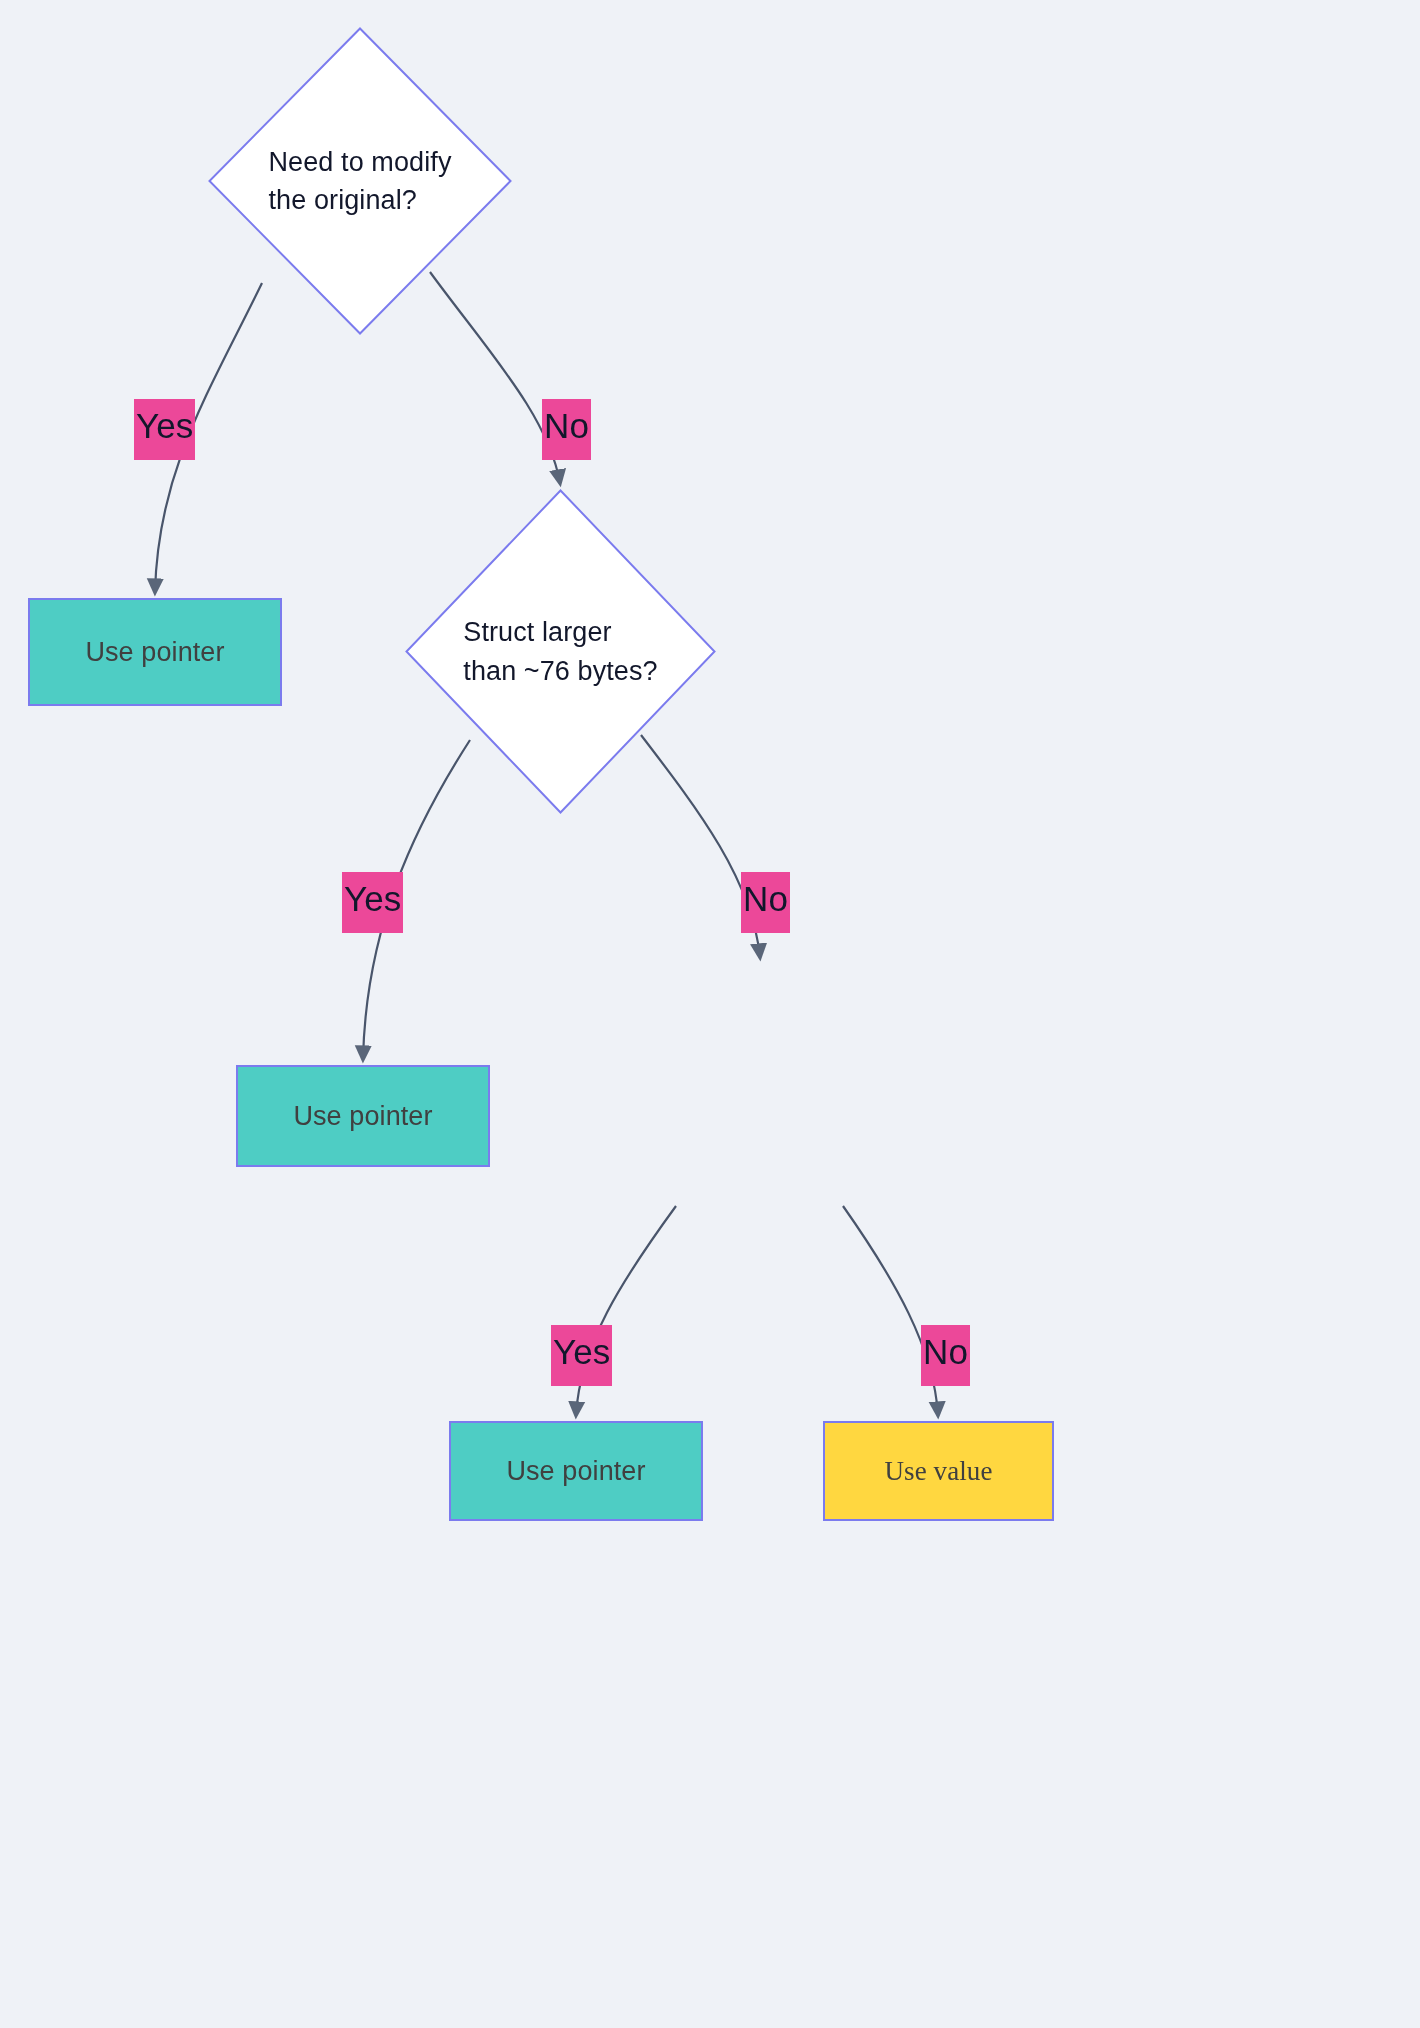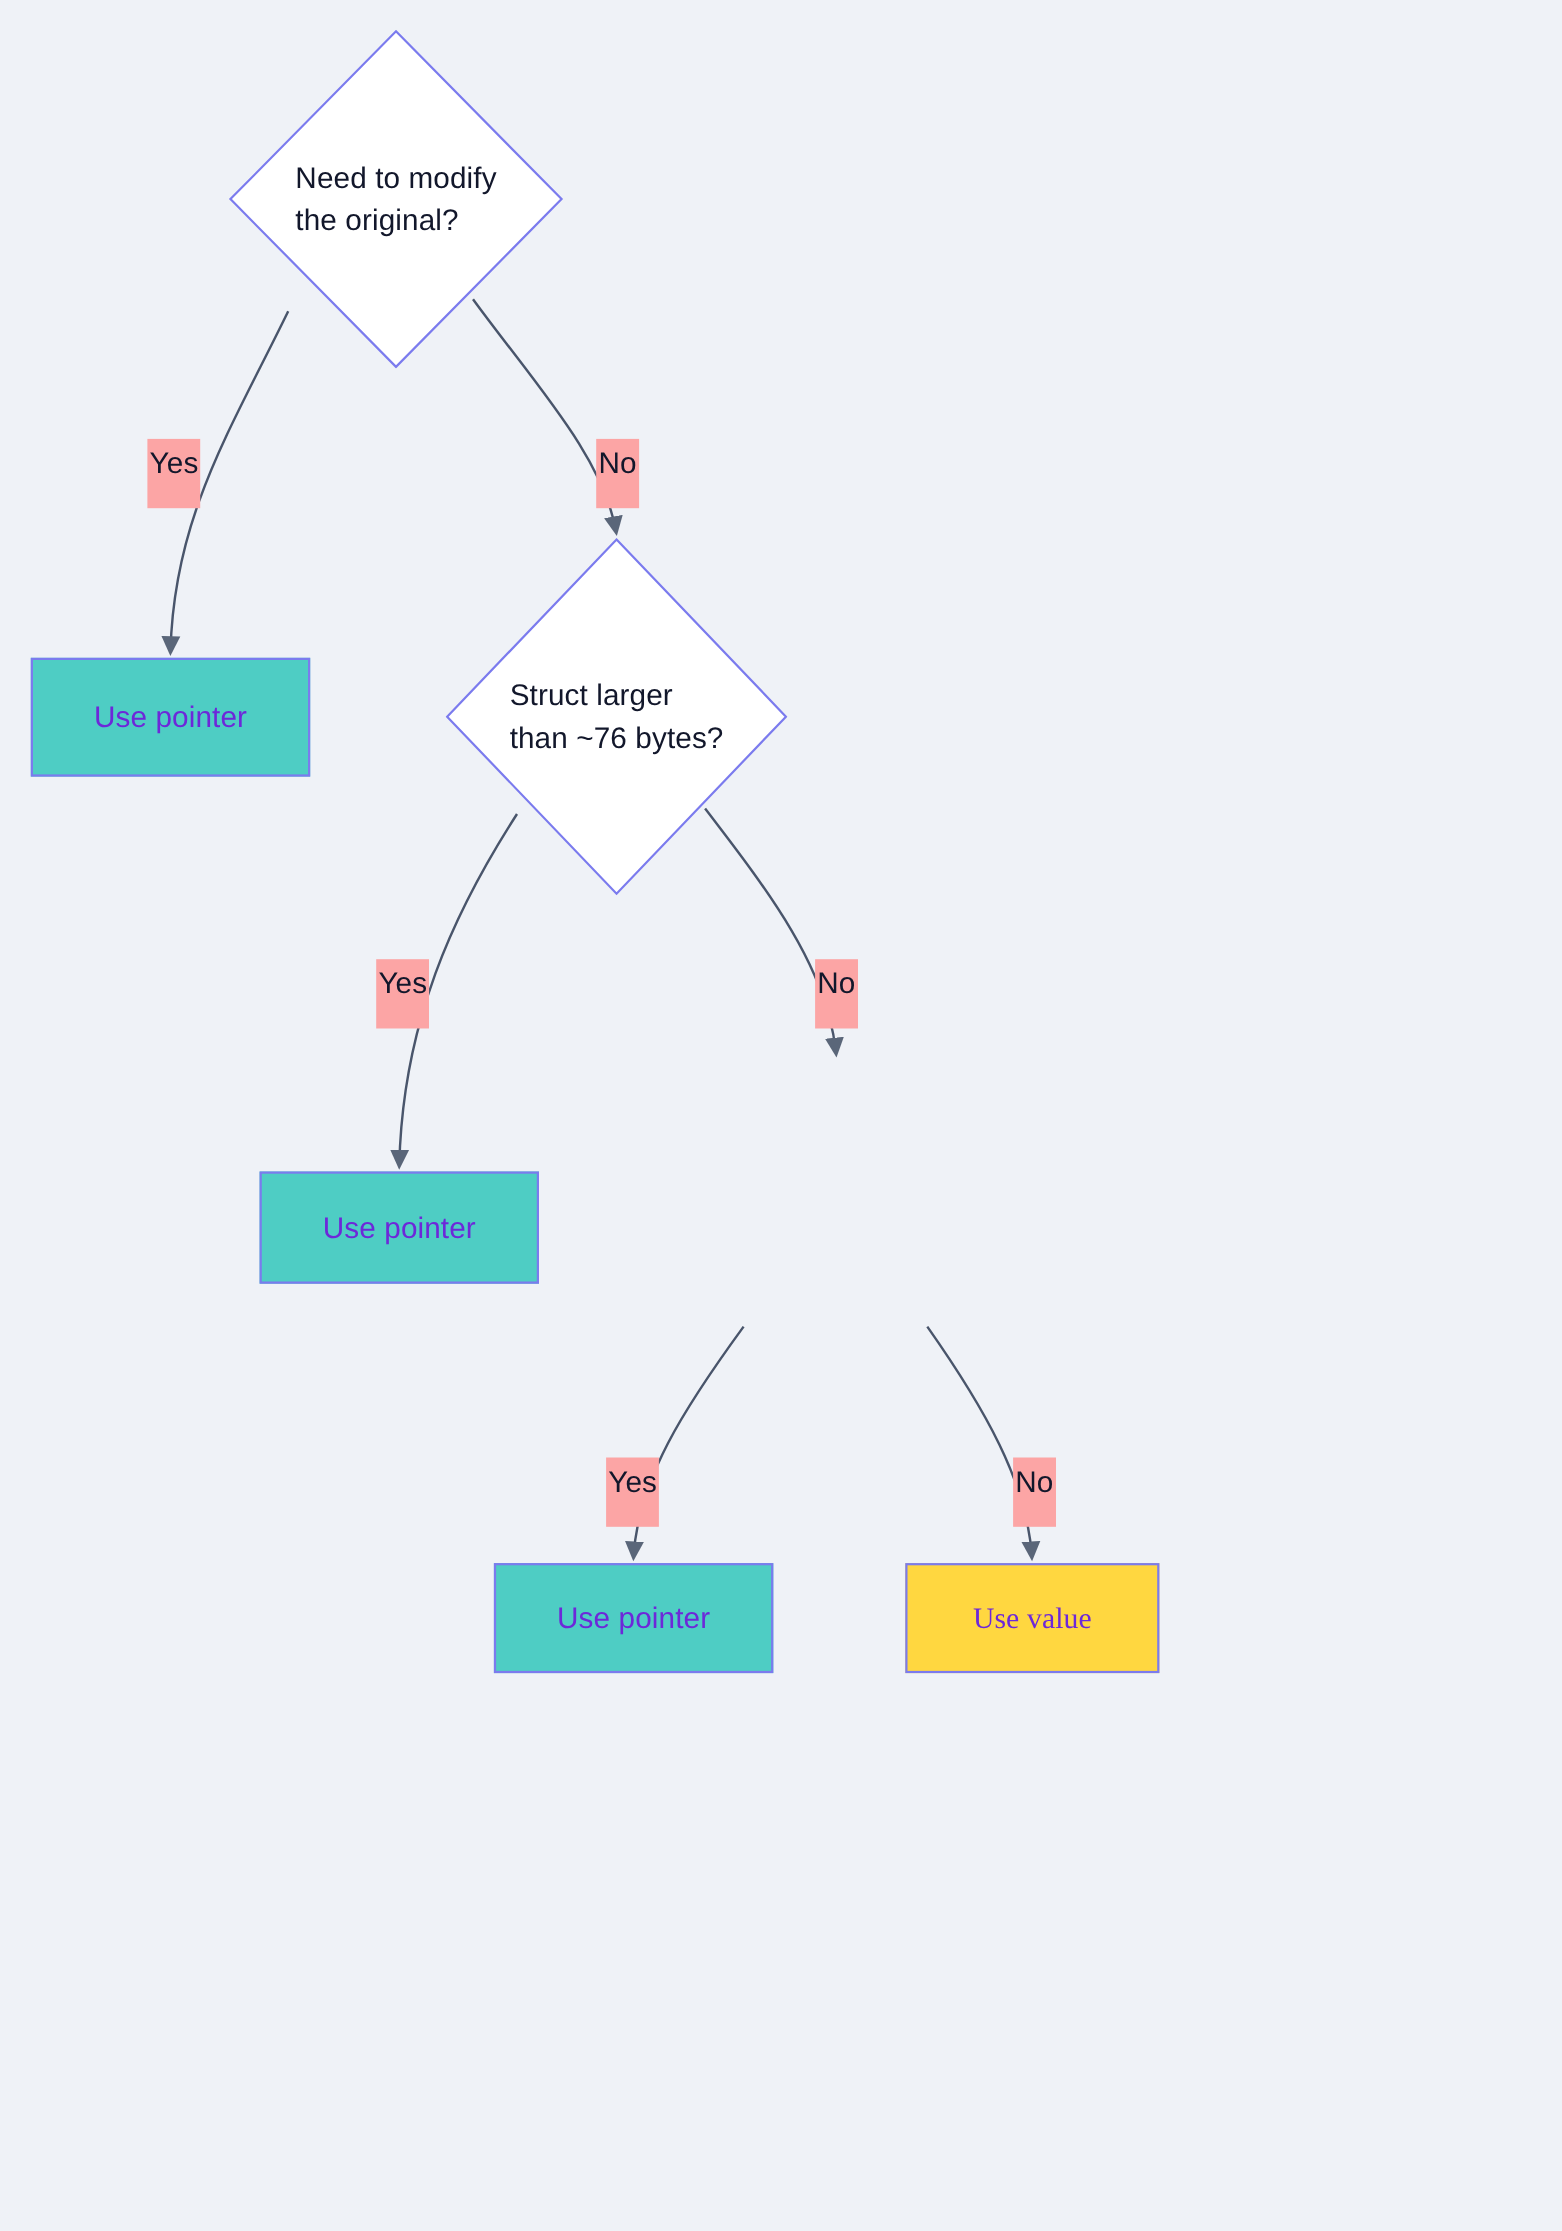--- a/index.html
+++ b/index.html
@@ -46,35 +46,35 @@
     z-index: 2;
     color: #12172b;
     font-size: 27px;
     line-height: 1.42;
     letter-spacing: 0.1px;
     white-space: pre-line;
   }
   
   .rect {
     border: 2px solid #7b7bee;
-    color: #6d28d9;
+    color: #404040;
     font-size: 27px;
     letter-spacing: 0.1px;
   }
   .rect.teal { background: #4ecdc4; }
   .rect.yellow { background: #ffd740; font-family: Liberation Serif, serif; }
 
   
   .edge-label {
     position: absolute;
-    background: #fca5a5;
+    background: #ec4899;
     color: #12172b;
-    font-size: 27px;
+    font-size: 35px;
     line-height: 1;
-    padding: 9px 2px 27px 2px;
+    padding: 9px 2px 17px 2px;
     letter-spacing: 0.1px;
     z-index: 3;
     white-space: nowrap;
   }
 </style>
 </head>
 <body>
 
 <div id="canvas">
 

